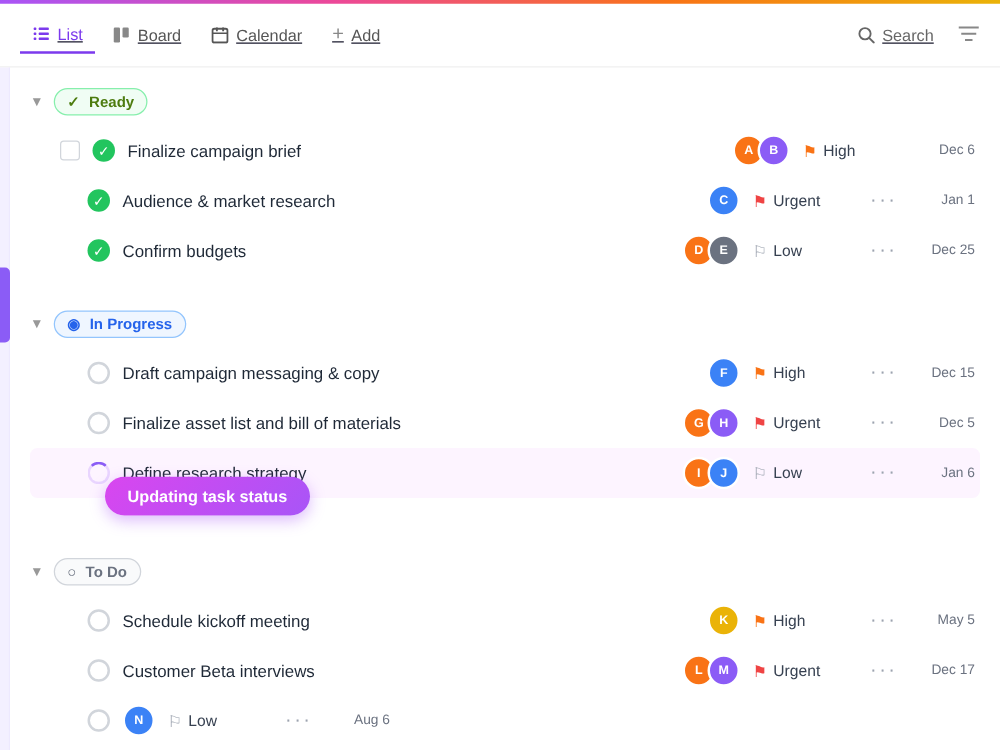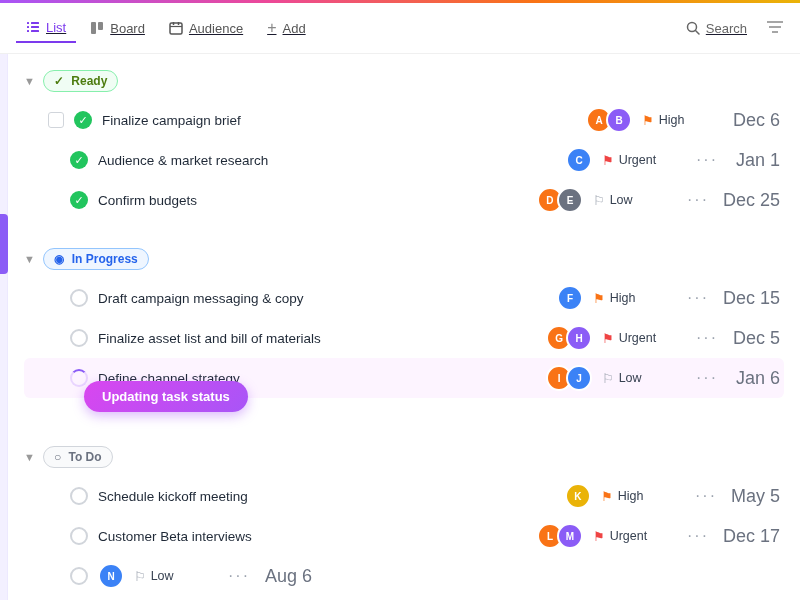--- a/index.html
+++ b/index.html
@@ -207,21 +207,21 @@
       color: #9ca3af;
       font-size: 16px;
       letter-spacing: 2px;
       cursor: pointer;
       padding: 0 4px;
     }
 
     .due-date {
       min-width: 48px;
       text-align: right;
-      font-size: 18px;
+      font-size: 11px;
       color: #6b7280;
     }
 
     
     .tooltip-popup {
       position: absolute;
       left: 60px;
       bottom: -14px;
       background: linear-gradient(135deg, #d946ef, #a855f7);
       color: white;
@@ -261,21 +261,21 @@
     </svg>
     <span>Board</span>
   </div>
   <div class="nav-item">
     <svg width="14" height="14" viewBox="0 0 14 14" fill="none">
       <rect x="1" y="2" width="12" height="11" rx="1.5" stroke="currentColor" stroke-width="1.5" fill="none"></rect>
       <line x1="1" y1="5.5" x2="13" y2="5.5" stroke="currentColor" stroke-width="1.2"></line>
       <line x1="4.5" y1="1" x2="4.5" y2="4" stroke="currentColor" stroke-width="1.5"></line>
       <line x1="9.5" y1="1" x2="9.5" y2="4" stroke="currentColor" stroke-width="1.5"></line>
     </svg>
-    <span>Audience</span>
+    <span>Calendar</span>
   </div>
   <div class="nav-item">
     <span style="font-size:16px; color:#888;">+</span>
     <span>Add</span>
   </div>
   <div class="header-right">
     <div class="search-btn">
       <svg width="14" height="14" viewBox="0 0 14 14" fill="none">
         <circle cx="6" cy="6" r="4.5" stroke="#666" stroke-width="1.5"></circle>
         <line x1="9.5" y1="9.5" x2="13" y2="13" stroke="#666" stroke-width="1.5" stroke-linecap="round"></line>
@@ -390,21 +390,21 @@
         <div class="priority">
           <span class="flag-red">⚑</span>
           <span>Urgent</span>
         </div>
         <span class="more-btn">···</span>
         <span class="due-date">Dec 5</span>
       </div>
 
       <div class="task-row highlighted" style="position:relative;">
         <div style="margin-left:22px; width:18px; height:18px; border-radius:50%; border:2px solid #e9d5ff; border-top:2px solid #8b5cf6; flex-shrink:0;"></div>
-        <span class="task-name">Define channel strategy</span>
+        <span class="task-name">Define research strategy</span>
         <div class="avatars">
           <div class="avatar" style="background:#f97316;">I</div>
           <div class="avatar" style="background:#3b82f6;">J</div>
         </div>
         <div class="priority">
           <span class="flag-gray">⚐</span>
           <span>Low</span>
         </div>
         <span class="more-btn">···</span>
         <span class="due-date">Jan 6</span>

